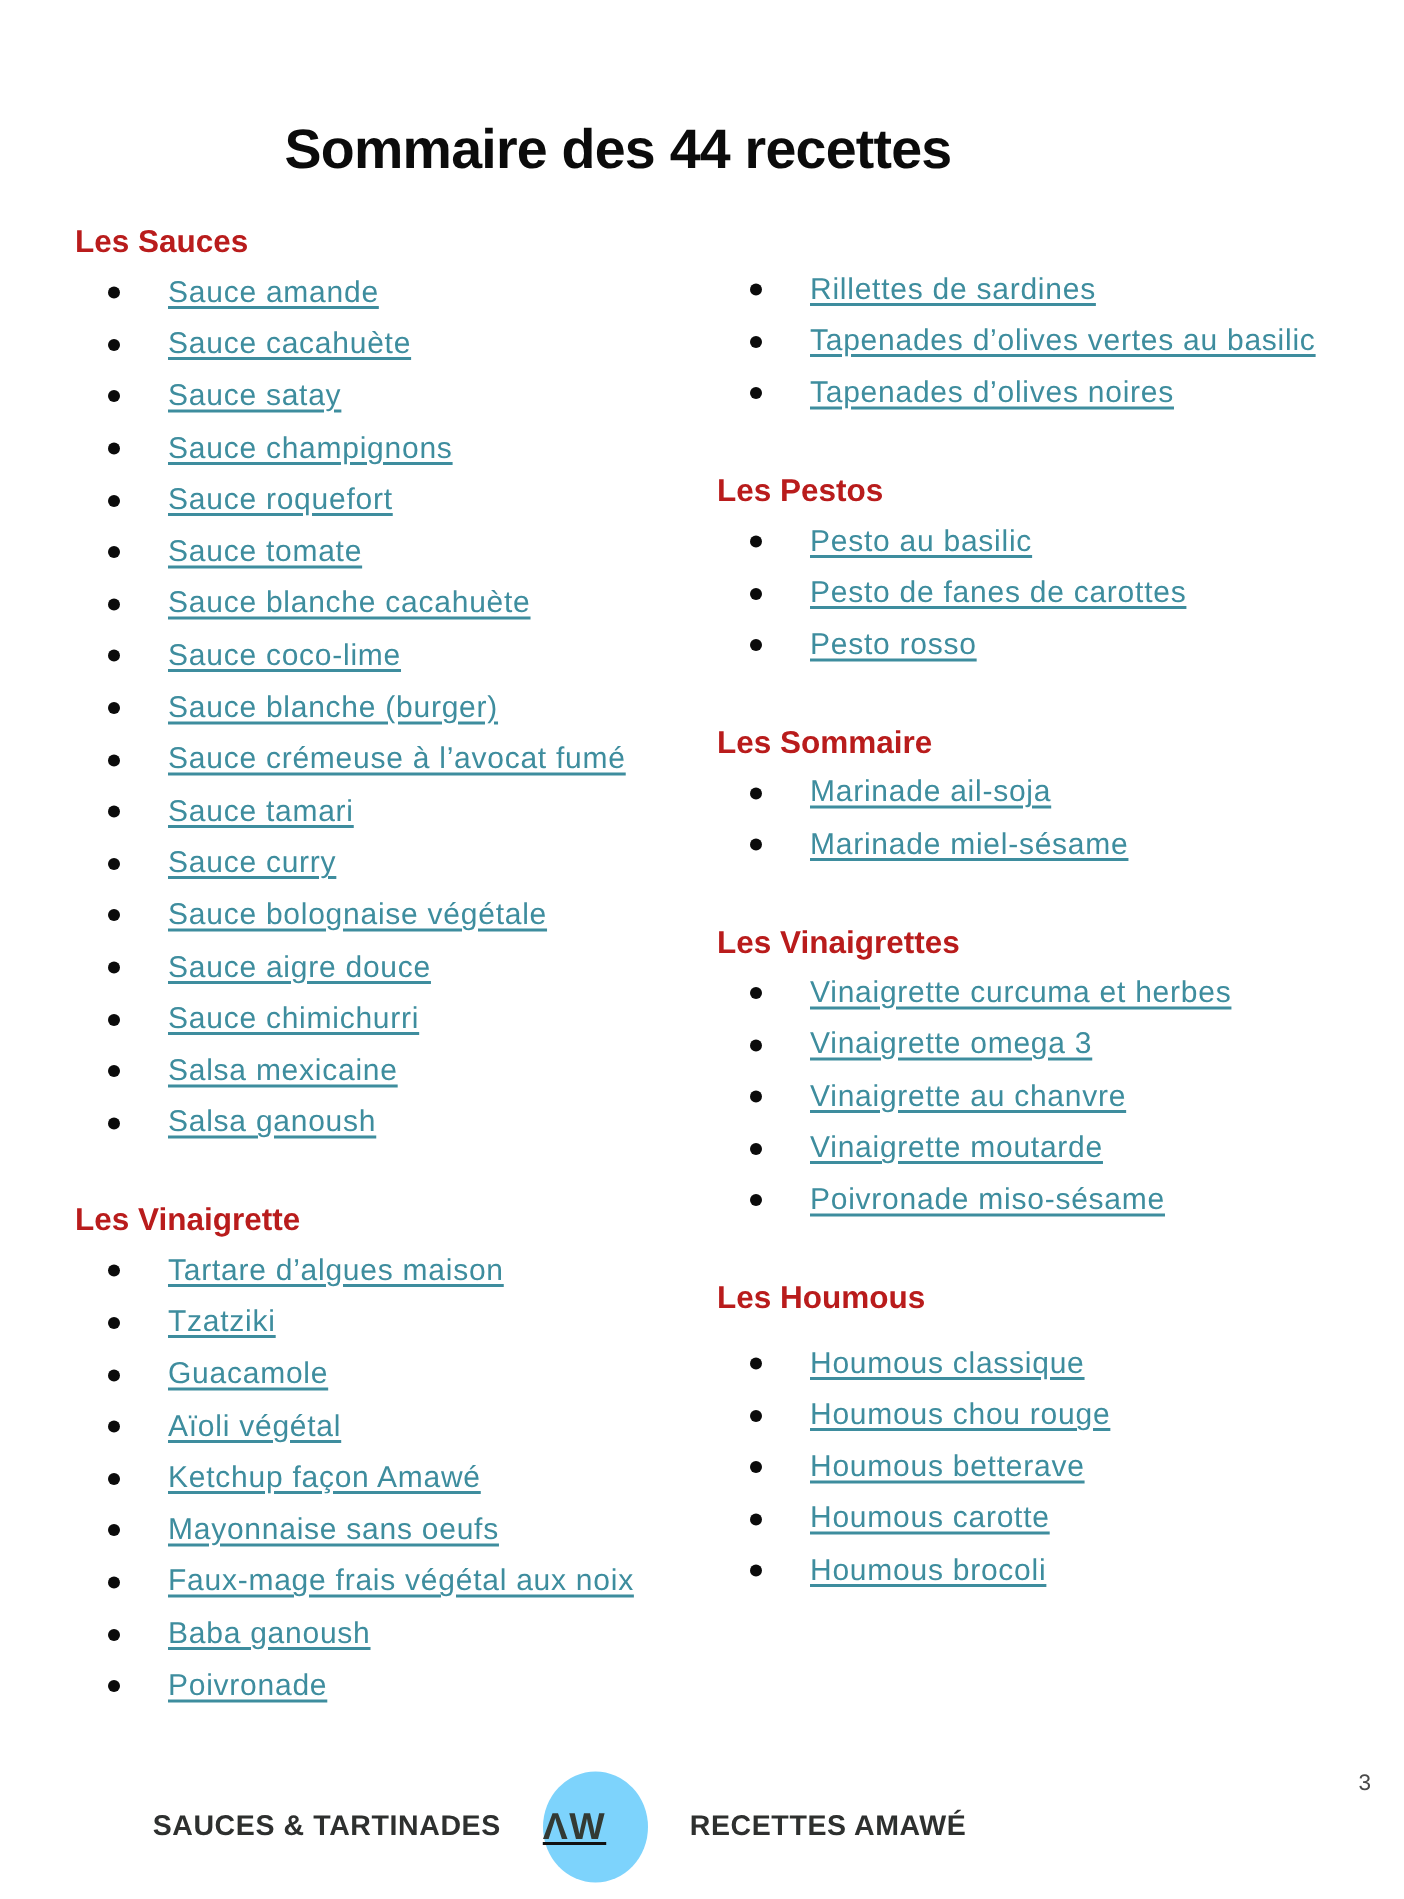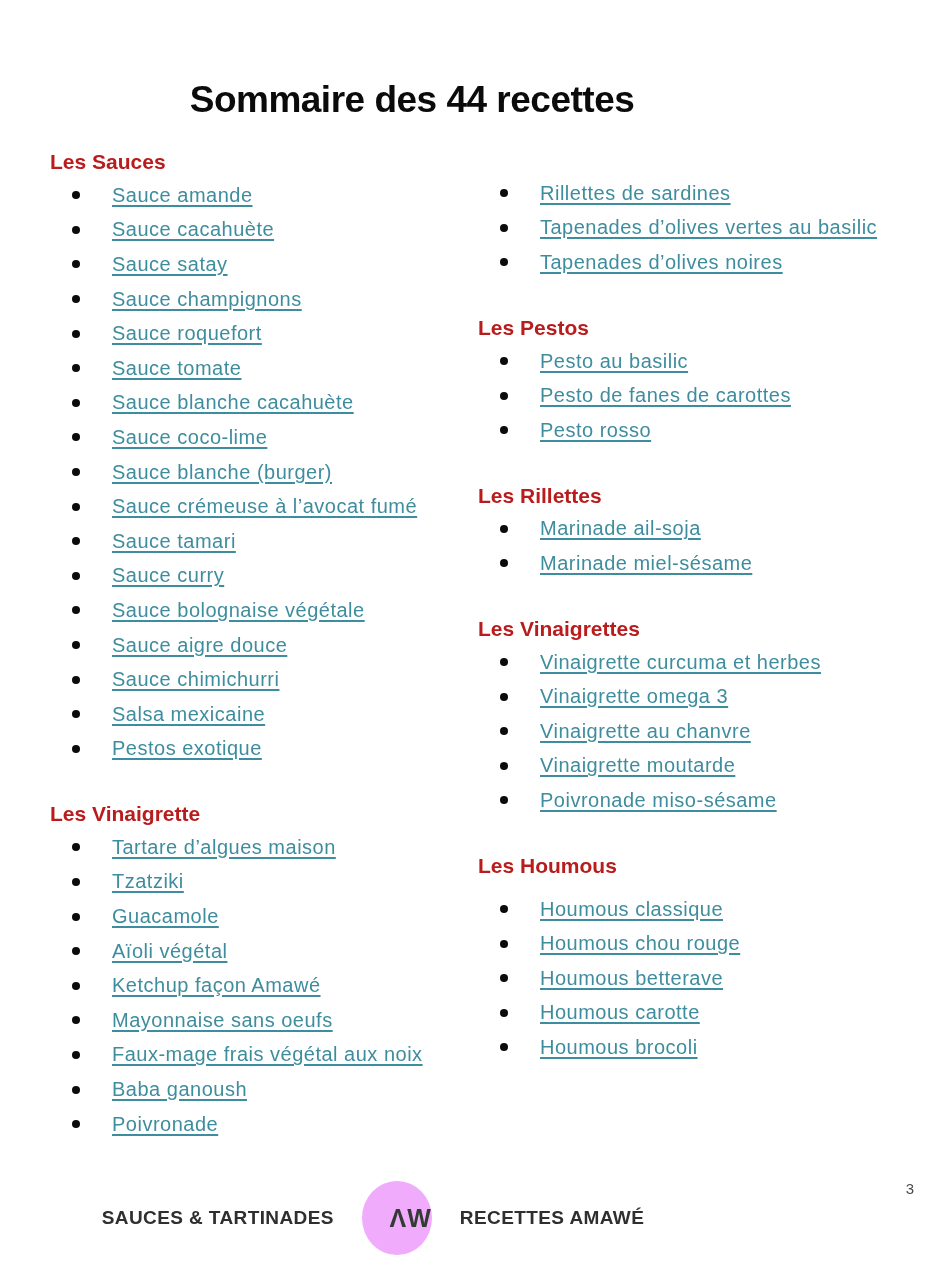--- a/index.html
+++ b/index.html
@@ -98,24 +98,25 @@
     font-weight: bold;
     letter-spacing: 0.4px;
     color: #2e302f;
     text-transform: uppercase;
     white-space: nowrap;
   }
   .logo-circle {
     width: 70px;
     height: 74px;
     border-radius: 50%;
-    background: #f0abfc;
+    background: #7dd3fc;
     display: flex;
     align-items: center;
-    justify-content: flex-end;
+    justify-content: flex-start;
+    text-decoration: underline;
   }
   .logo-text {
     font-size: 25px;
     font-weight: bold;
     letter-spacing: 1px;
     color: #333a34;
   }
   .page-number {
     position: absolute;
     right: 22px;
@@ -175,21 +176,21 @@
         <li>
           <a href="#">Sauce aigre douce</a>
         </li>
         <li>
           <a href="#">Sauce chimichurri</a>
         </li>
         <li>
           <a href="#">Salsa mexicaine</a>
         </li>
         <li>
-          <a href="#">Pestos exotique</a>
+          <a href="#">Salsa ganoush</a>
         </li>
       </ul>
     </section>
     <section class="section">
       <h2>Les Vinaigrette</h2>
       <ul>
         <li>
           <a href="#">Tartare d’algues maison</a>
         </li>
         <li>
@@ -241,21 +242,21 @@
         </li>
         <li>
           <a href="#">Pesto de fanes de carottes</a>
         </li>
         <li>
           <a href="#">Pesto rosso</a>
         </li>
       </ul>
     </section>
     <section class="section">
-      <h2>Les Rillettes</h2>
+      <h2>Les Sommaire</h2>
       <ul>
         <li>
           <a href="#">Marinade ail-soja</a>
         </li>
         <li>
           <a href="#">Marinade miel-sésame</a>
         </li>
       </ul>
     </section>
     <section class="section">

